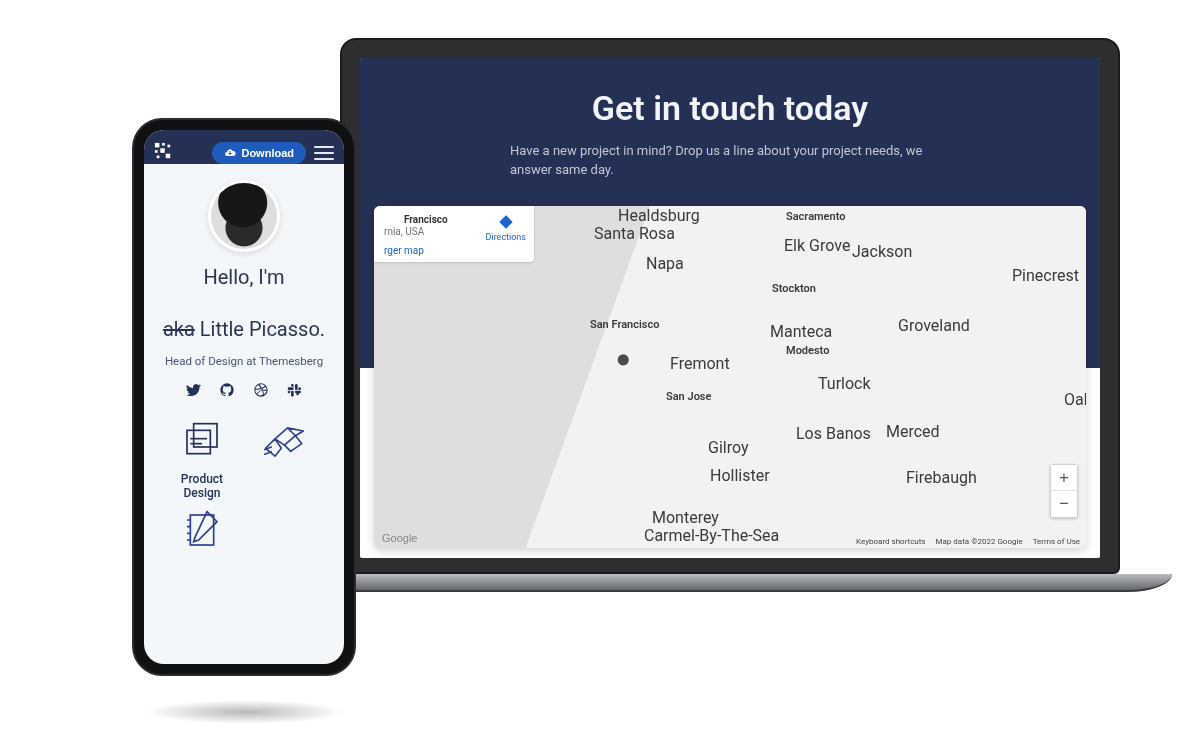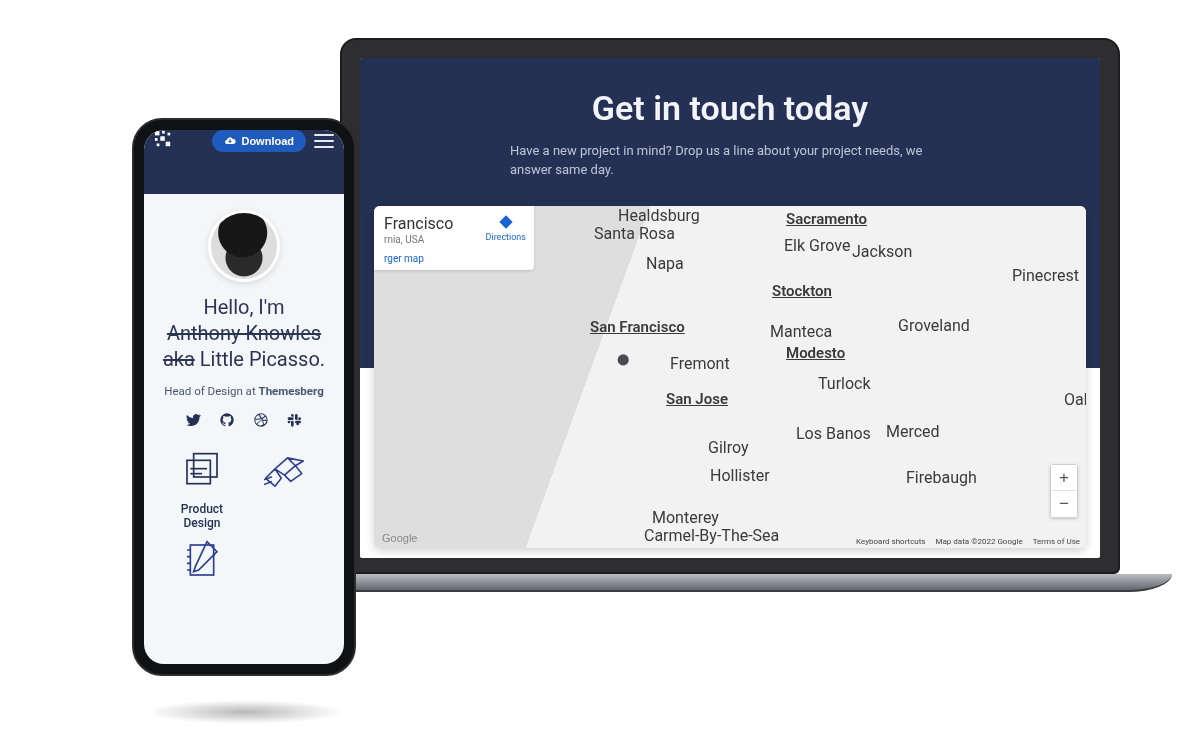--- a/index.html
+++ b/index.html
@@ -75,33 +75,33 @@
   background:
     radial-gradient(circle at 35% 45%, #4a4a50 0 5px, transparent 6px),
     linear-gradient(110deg, #dedede 0 33%, #f2f2f2 33% 100%);
 }
 .map-label {
   position: absolute;
   font-size: 16px;
   color: #3a3a3a;
   white-space: nowrap;
 }
-.map-label.strong { font-weight: 600; font-size: 15px; text-decoration: underline; }
+.map-label.strong { font-weight: 600; font-size: 11px; }
 .map-infocard {
   position: absolute;
   top: 0; left: 0;
   background: #fff;
   border-radius: 0 0 4px 0;
   padding: 8px 10px 6px;
   font-size: 10px;
   color: #333;
   width: 160px;
   box-shadow: 0 1px 3px rgba(0,0,0,.15);
 }
-.map-infocard .title { font-weight: 400; font-size: 16px; }
+.map-infocard .title { font-weight: 700; font-size: 10px; margin-left: 20px; }
 .map-infocard .sub { color: #777; margin-top: 1px; }
 .map-infocard .link { color: #1a62d6; margin-top: 8px; display: block; }
 .map-infocard .dir {
   position: absolute; right: 8px; top: 8px;
   text-align: center; color: #1a62d6; font-size: 9px;
 }
 .map-infocard .dir svg { display: block; margin: 0 auto 2px; }
 .map-zoom {
   position: absolute; right: 8px; bottom: 30px;
   width: 28px; background: #fff;
@@ -145,23 +145,23 @@
 }
 .phone-shadow {
   position: absolute;
   top: 700px; left: 145px;
   width: 200px; height: 24px;
   background: radial-gradient(ellipse at center, rgba(0,0,0,.28), transparent 70%);
   z-index: 1;
 }
 
 .topbar {
-  height: 64px;
+  height: 34px;
   background: #253154;
-  display: flex; align-items: flex-start;
+  display: flex; align-items: flex-end;
   padding: 0 10px; gap: 8px;
 }
 .logo { color: #fff; font-weight: 700; font-size: 18px; letter-spacing: -1px; }
 .dl-btn {
   background: #1f5bbd;
   color: #fff;
   border: none;
   border-radius: 14px;
   padding: 5px 12px;
   font-size: 11px;
@@ -180,21 +180,21 @@
   background:
     radial-gradient(circle at 48% 30%, #171717 0 24px, transparent 25px),
     radial-gradient(circle at 50% 68%, #2a2a2a 0 18px, transparent 19px),
     #ddd;
   margin: 4px auto 12px;
   box-shadow: 0 2px 6px rgba(0,0,0,.12);
 }
 .intro { font-size: 20px; line-height: 1.3; color: #2b3553; font-weight: 400; }
 .intro .strike { text-decoration: line-through; }
 .role { font-size: 11.5px; color: #4a5572; margin-top: 12px; }
-.role b { font-weight: 700; }
+.role b { font-weight: 400; }
 
 .socials { display: flex; justify-content: center; gap: 18px; margin-top: 14px; }
 .socials a { color: #253154; text-decoration: none; }
 
 .services {
   display: grid;
   grid-template-columns: 1fr 1fr;
   gap: 10px 16px;
   padding: 20px 8px 0;
 }
@@ -300,21 +300,21 @@
         <span></span>
           <span></span>
           <span></span>
       </div>
     </div>
 
     <div class="profile">
       <div class="avatar"></div>
       <div class="intro">
         <span>Hello, I'm</span><br>
-        <span class="strike">Anthony Knowles</span><br>
+        <br>
         <span class="strike">aka</span><span> Little Picasso.</span>
       </div>
       <div class="role">
         <span>Head of Design at </span><b>Themesberg</b>
       </div>
 
       <div class="socials">
         <a href="#">
           <svg width="16" height="16" viewBox="0 0 24 24">
               <path fill="#253154" d="M23 5c-.8.4-1.7.6-2.6.8a4.5 4.5 0 002-2.5c-.9.5-1.9.9-2.9 1.1A4.5 4.5 0 0012 8.5c0 .4 0 .7.1 1A12.8 12.8 0 013 4.6a4.5 4.5 0 001.4 6c-.7 0-1.4-.2-2-.5v.1a4.5 4.5 0 003.6 4.4c-.4.1-.8.2-1.2.2l-.9-.1a4.5 4.5 0 004.2 3.1A9 9 0 012 19.5 12.7 12.7 0 008.9 21c8.3 0 12.8-6.8 12.8-12.8v-.6c.9-.6 1.6-1.4 2.3-2.3z"></path>

